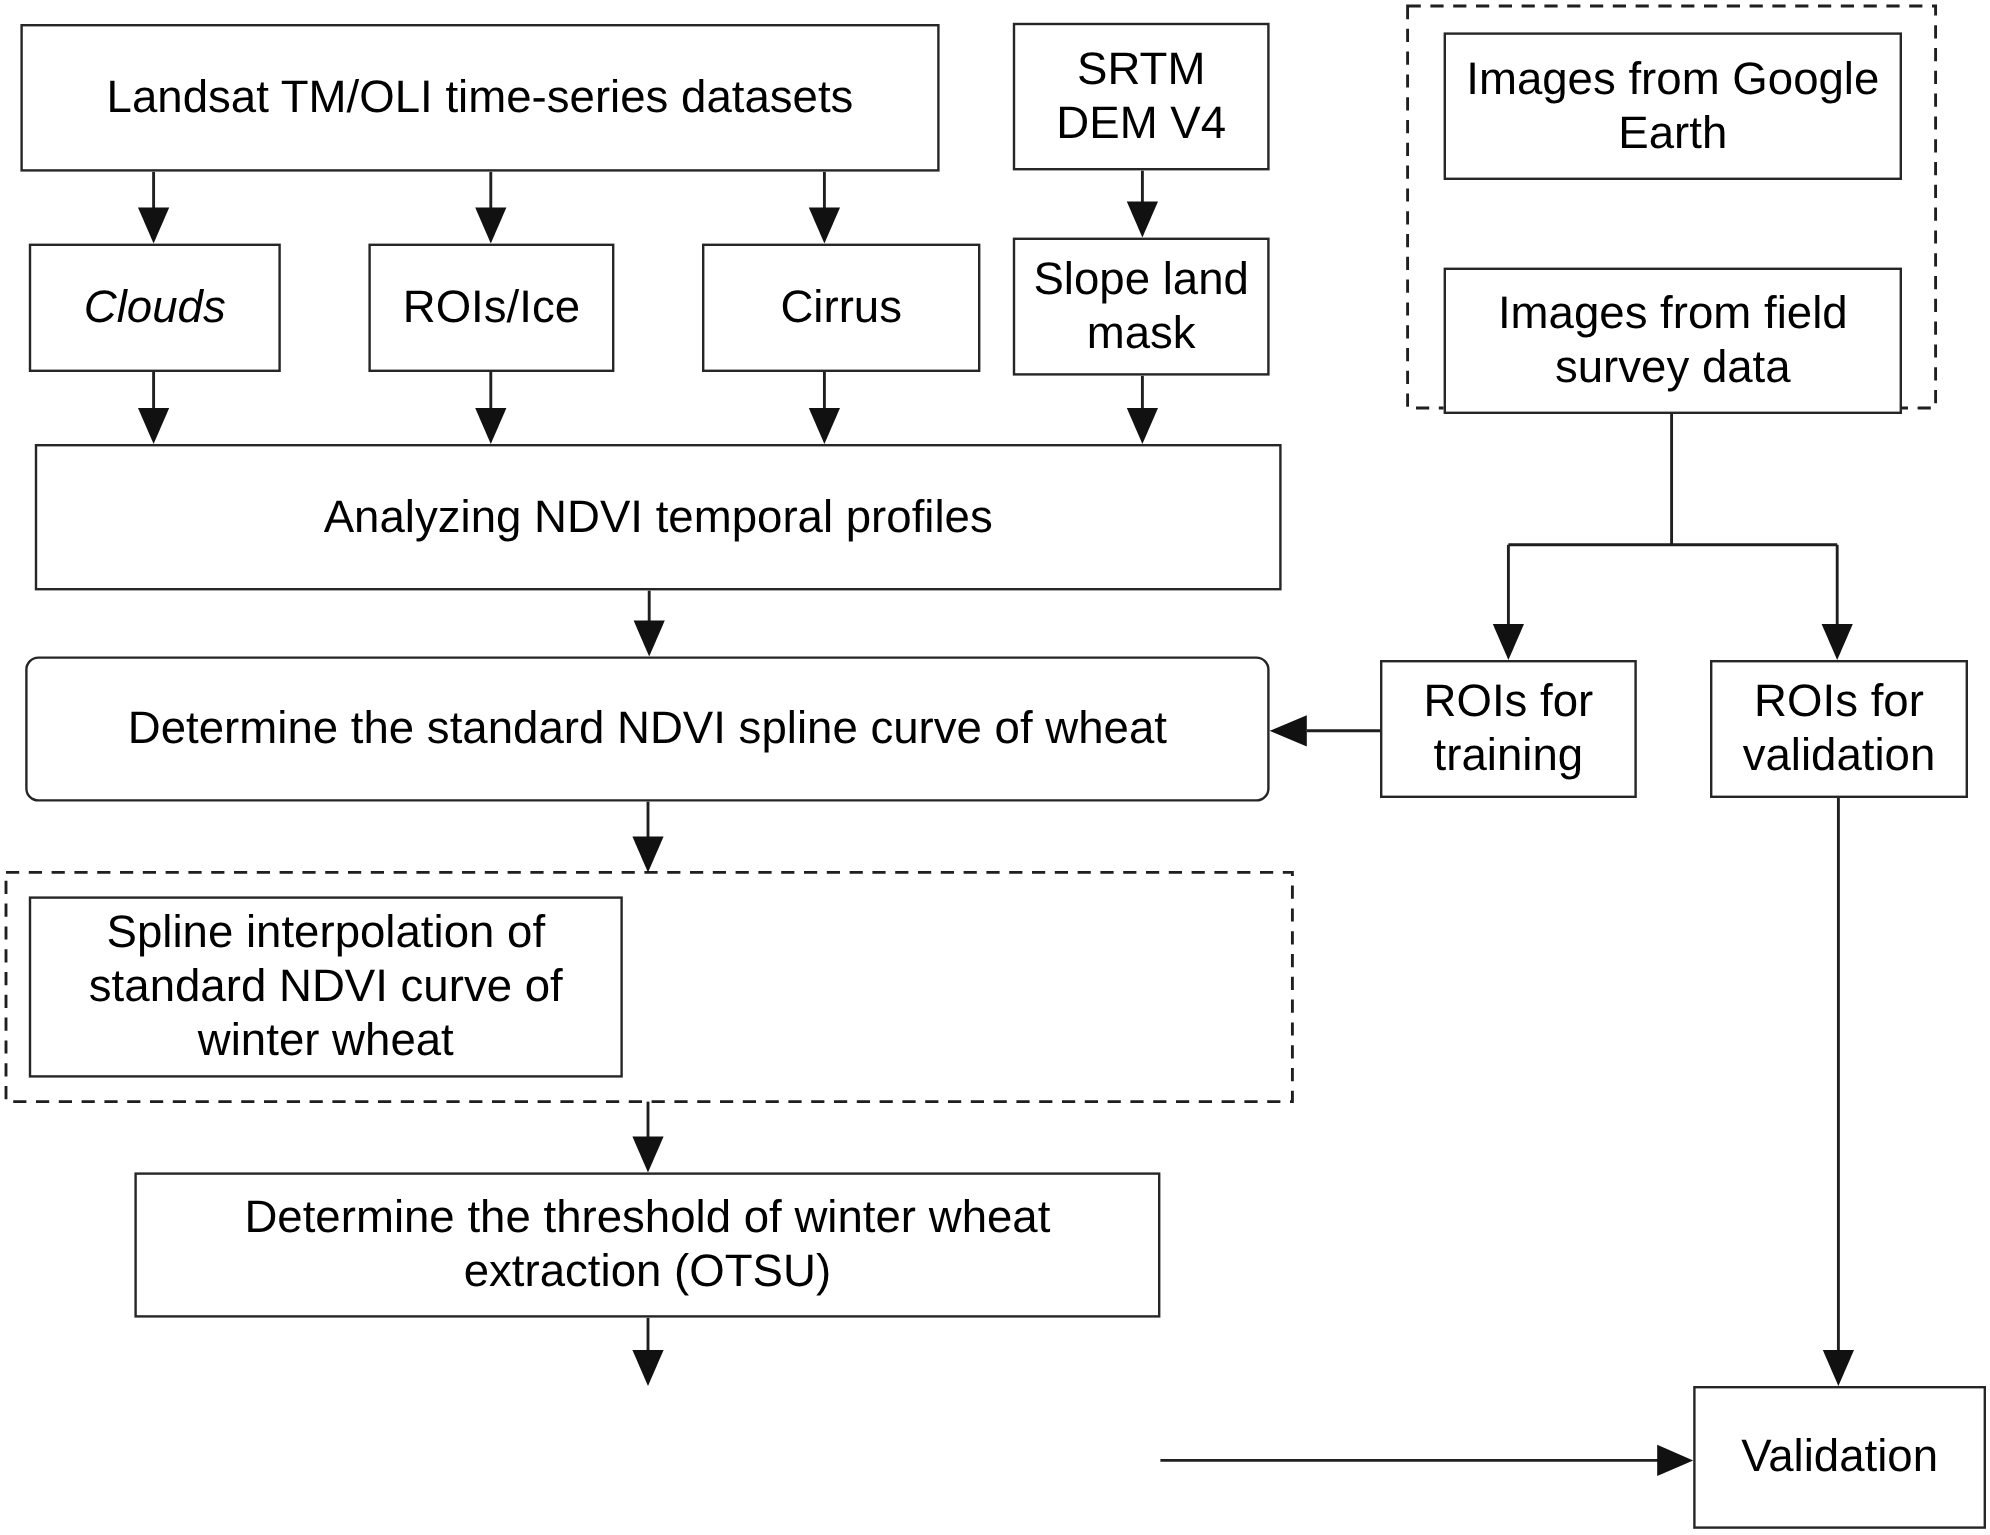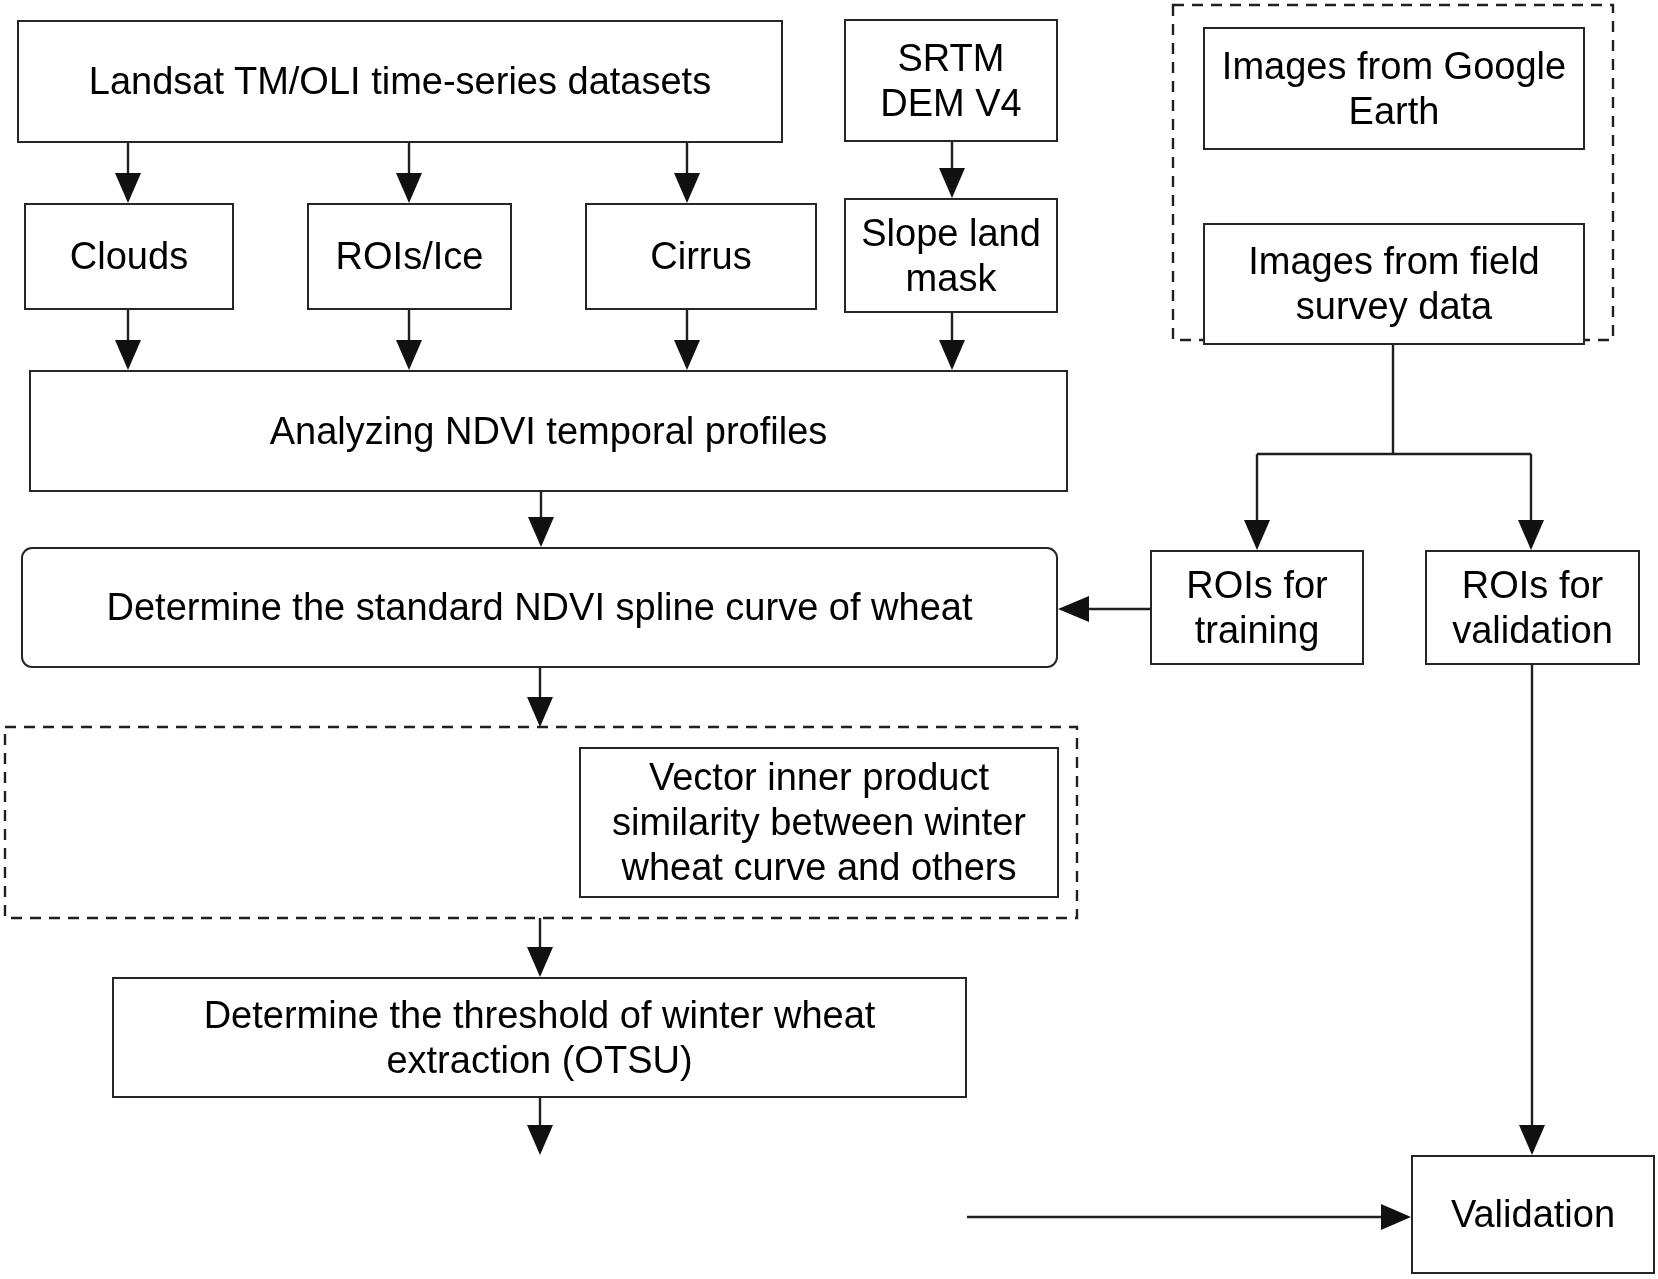--- a/index.html
+++ b/index.html
@@ -76,21 +76,21 @@
       <polygon points="1381,1204 1381,1230 1411,1217"></polygon>
       <polygon points="1089,596 1089,622 1058,609"></polygon>
     </g>
   </svg>
 
   <div class="node" style="left:17px;top:20px;width:766px;height:123px;">Landsat TM/OLI time-series datasets</div>
 
   <div class="node" style="left:844px;top:19px;width:214px;height:123px;">SRTM
 DEM V4</div>
 
-  <div class="node" style="left:24px;top:203px;width:210px;height:107px;">Clouds</div>
+  <div class="node" style="left:24px;top:203px;width:210px;height:107px;font-style:italic;">Clouds</div>
 
   <div class="node" style="left:307px;top:203px;width:205px;height:107px;">ROIs/Ice</div>
 
   <div class="node" style="left:585px;top:203px;width:232px;height:107px;">Cirrus</div>
 
   <div class="node" style="left:844px;top:198px;width:214px;height:115px;">Slope land
 mask</div>
 
   <div class="node" style="left:1203px;top:27px;width:382px;height:123px;">Images from Google
 Earth</div>
@@ -101,24 +101,24 @@
   <div class="node" style="left:29px;top:370px;width:1039px;height:122px;">Analyzing NDVI temporal profiles</div>
 
   <div class="node" style="left:21px;top:547px;width:1037px;height:121px;border-radius:11px;">Determine the standard NDVI spline curve of wheat</div>
 
   <div class="node" style="left:1150px;top:550px;width:214px;height:115px;">ROIs for
 training</div>
 
   <div class="node" style="left:1425px;top:550px;width:215px;height:115px;">ROIs for
 validation</div>
 
+  <div class="node" style="left:24px;top:747px;width:495px;height:151px;">Spline interpolation of
+standard NDVI curve of
+winter wheat</div>
 
-  <div class="node" style="left:579px;top:747px;width:480px;height:151px;">Vector inner product
-similarity between winter
-wheat curve and others</div>
 
   <div class="node" style="left:112px;top:977px;width:855px;height:121px;">Determine the threshold of winter wheat
 extraction (OTSU)</div>
 
 
   <div class="node" style="left:1411px;top:1155px;width:244px;height:119px;">Validation</div>
 
 </div>
 
 </body></html>

